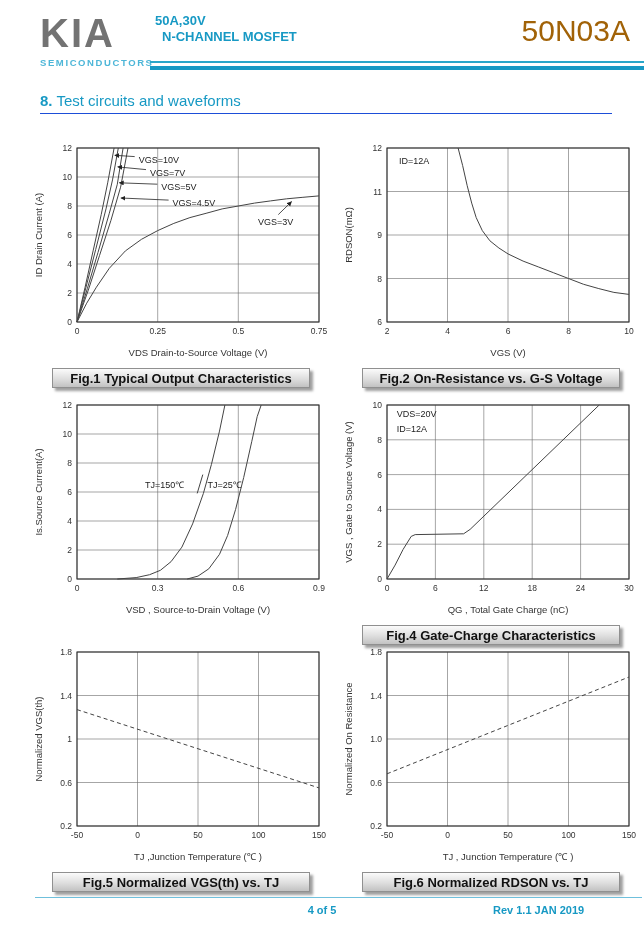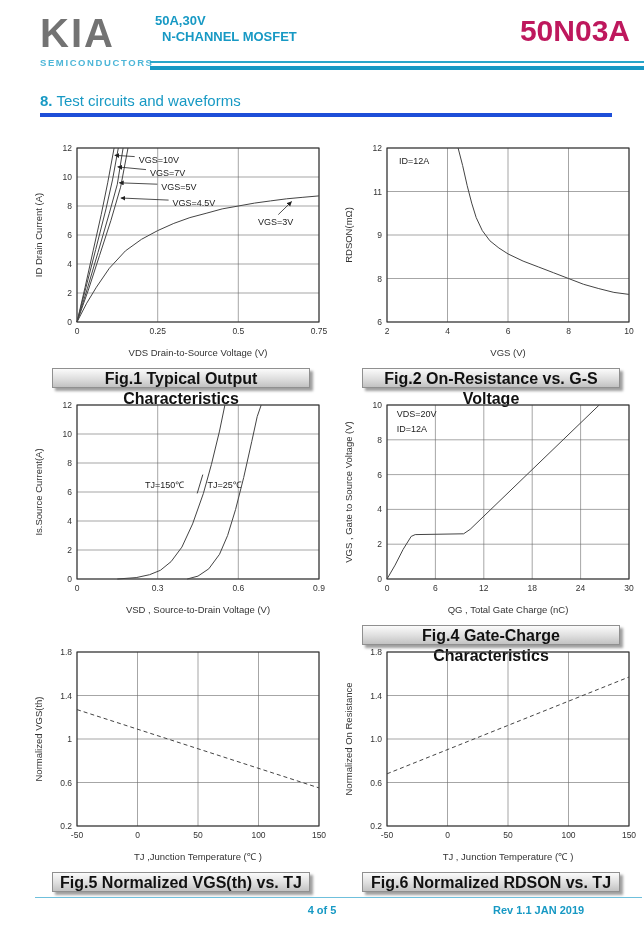--- a/index.html
+++ b/index.html
@@ -22,44 +22,44 @@
   .part-rating {
     position:absolute; left:155px; top:13px;
     font-size:13px; font-weight:bold; color:#1799c4;
   }
   .part-type {
     position:absolute; left:155px; top:29px;
     font-size:13px; font-weight:bold; color:#1799c4;padding-left:7px;
   }
   .part-number {
     position:absolute; right:14px; top:14px;
-    font-size:30px; color:#be185d; font-weight:bold;
+    font-size:30px; color:#a16207; font-weight:normal;
   }
   .hdr-divider { position:absolute; left:150px; top:61px; width:494px; }
   .hdr-divider .thin { height:2px; background:#2aa6c9; }
   .hdr-divider .thick { height:4px; background:#1799c4; margin-top:3px; }
   
   .section-heading {
     position:absolute; left:40px; top:92px; width:572px;
     font-size:15px; color:#1799c4;
-    border-bottom:4px solid #1d4ed8; padding-bottom:4px;
+    border-bottom:1px solid #1d4ed8; padding-bottom:4px;
   }
   .section-heading .num { font-weight:bold; }
   
   .cell { position:absolute; width:300px; }
   .cell-1 { left:31px;  top:140px; }
   .cell-2 { left:341px; top:140px; }
   .cell-3 { left:31px;  top:397px; }
   .cell-4 { left:341px; top:397px; }
   .cell-5 { left:31px;  top:644px; }
   .cell-6 { left:341px; top:644px; }
   .caption {
     width:258px; height:20px; margin:6px auto 0;
     line-height:20px; text-align:center;
-    font-size:16px; font-weight:bold; color:#111;
+    font-size:13px; font-weight:bold; color:#111;
     background:linear-gradient(180deg,#fbfbfb 0%,#dedede 55%,#c2c2c2 100%);
     border:1px solid #909090;
     box-shadow:2.5px 2.5px 2.5px rgba(0,0,0,0.38);
   }
   
   svg { display:block; }
   svg .grid   { stroke:#6a6a6a; stroke-width:0.6; }
   svg .frame  { fill:none; stroke:#333; stroke-width:1.1; }
   svg .curve  { fill:none; stroke:#444; stroke-width:1; }
   svg .dash   { stroke-dasharray:4 3; }

